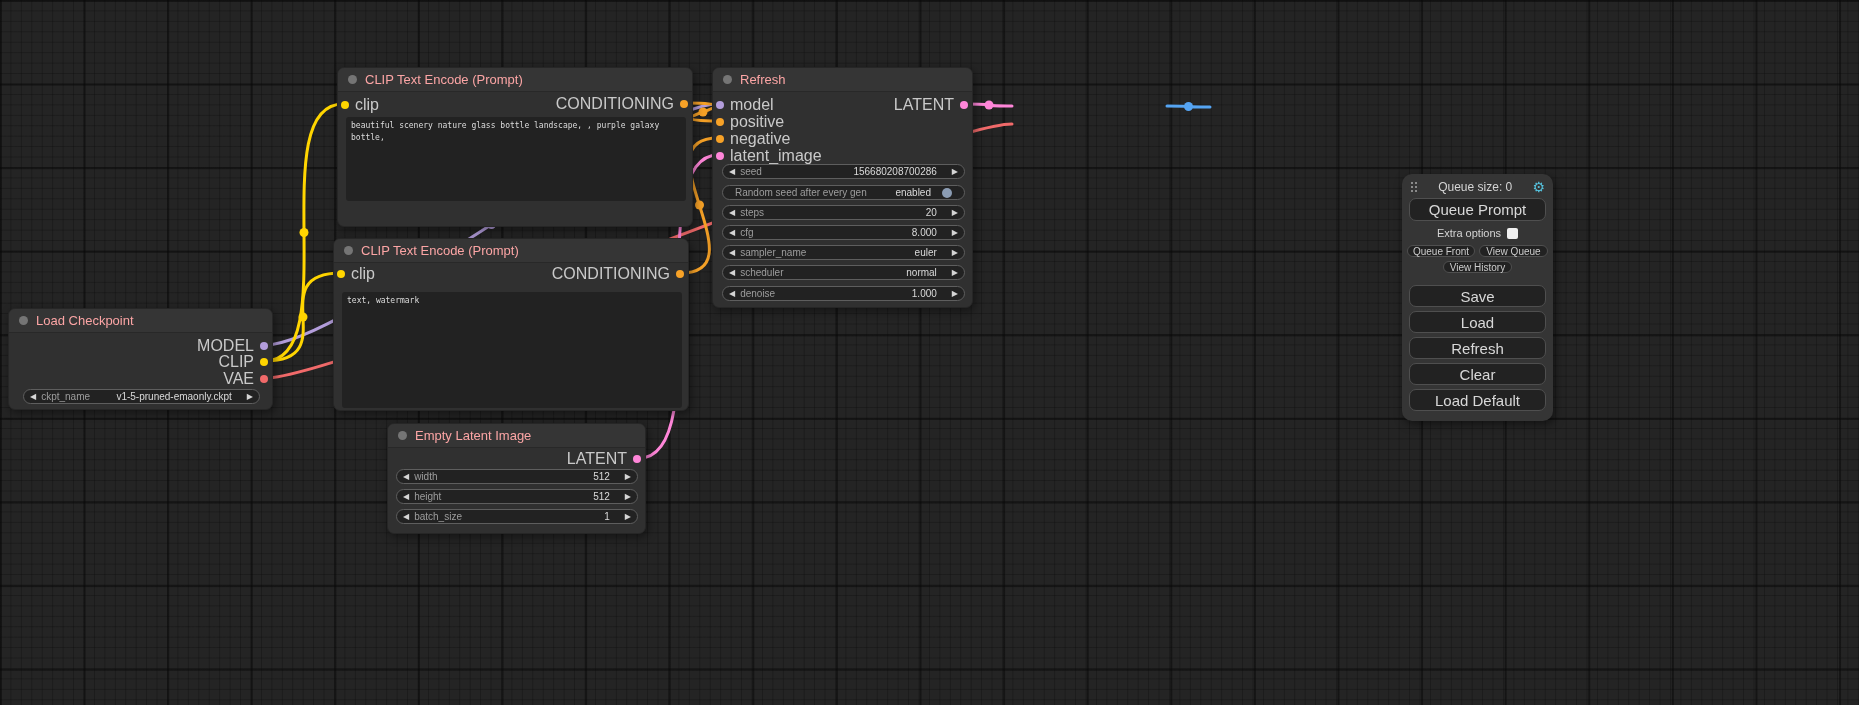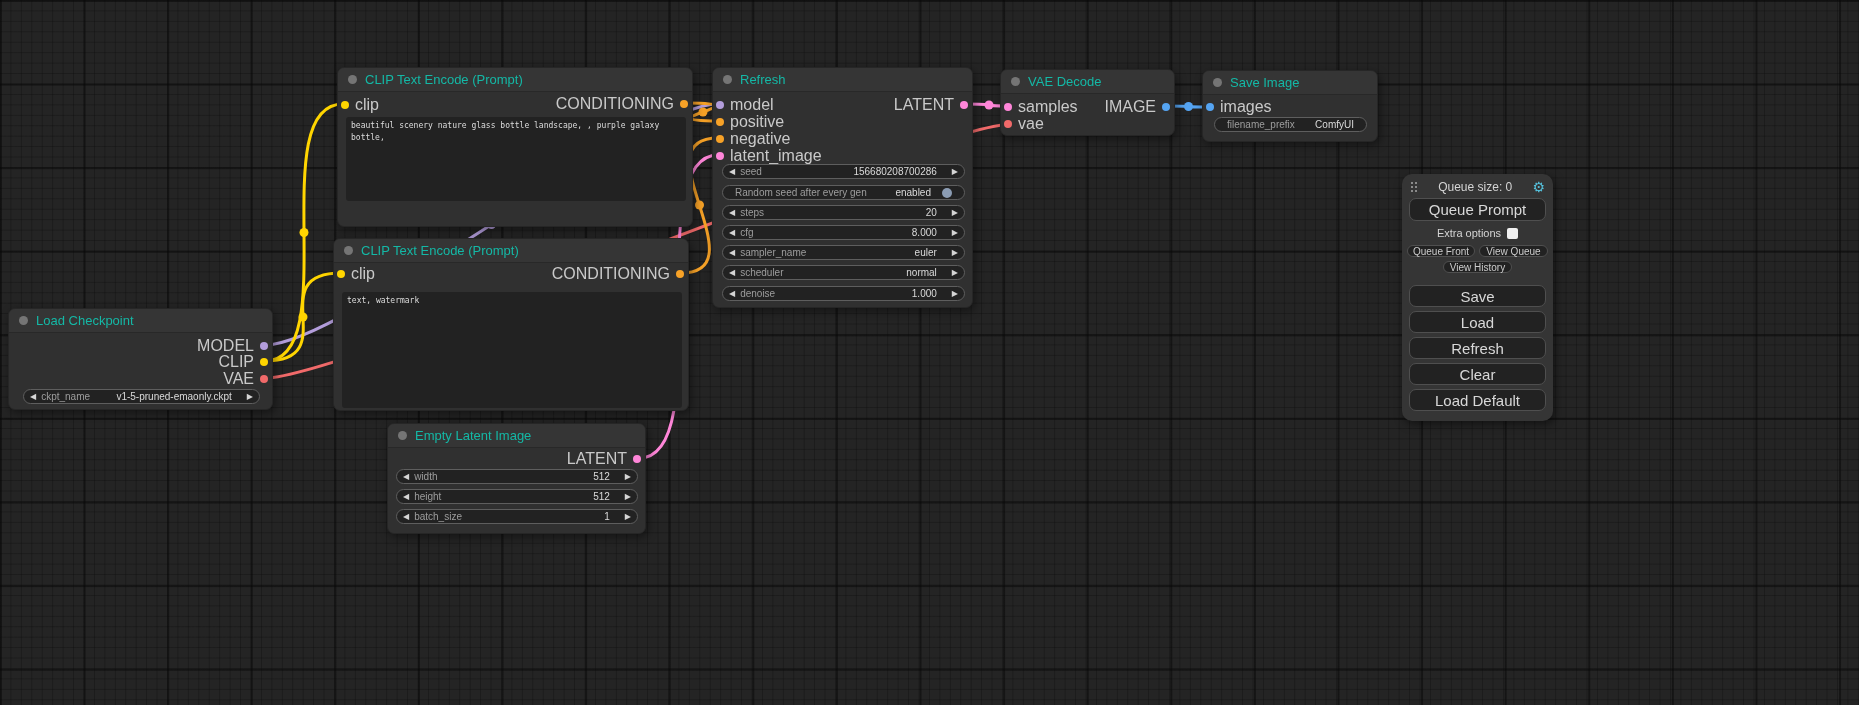--- a/index.html
+++ b/index.html
@@ -14,21 +14,21 @@
       linear-gradient(to right, rgba(12,12,12,0.35) 1px, transparent 1px),
       linear-gradient(to bottom, rgba(12,12,12,0.35) 1px, transparent 1px);
     background-size:83.6px 83.6px,83.6px 83.6px,10.45px 10.45px,10.45px 10.45px;
   }
   .links{position:absolute;left:0;top:0;}
   .links path{fill:none;stroke-width:3;stroke-linecap:round;}
   .node{position:absolute;background:#303030;border-radius:7px;
     box-shadow:2px 3px 10px rgba(0,0,0,0.45);border:1px solid #262626;}
   .ntitle{position:absolute;top:0;left:0;right:0;height:24px;background:#353535;
     border-radius:6px 6px 0 0;display:flex;align-items:center;padding-left:10px;gap:8px;
-    font-size:13px;color:#14b8a6;border-bottom:1px solid #282828;}
+    font-size:13px;color:#fca5a5;border-bottom:1px solid #282828;}
   .tdot{width:9px;height:9px;border-radius:50%;background:#757575;flex:0 0 auto;}
   .port{position:absolute;height:16px;display:flex;align-items:center;gap:6px;
     font-size:16px;color:#c9c9c9;white-space:nowrap;}
   .port.in{left:3px;}
   .port.out{right:4px;flex-direction:row-reverse;}
   .pdot{width:8px;height:8px;border-radius:50%;flex:0 0 auto;}
   .widget{position:absolute;height:15px;background:#222;border:1px solid #5e5e5e;
     border-radius:9px;display:flex;align-items:center;font-size:10px;
     padding:0 6px;gap:5px;overflow:hidden;white-space:nowrap;}
   .widget.noarrows{padding:0 12px;}
@@ -202,53 +202,21 @@
       <span class="warrow">▶</span>
     </div>
     <div class="widget" style="left:9px;top:218px;width:243px;">
       <span class="warrow">◀</span>
       <span class="wlabel">denoise</span>
       <span class="wvalue gap">1.000</span>
       <span class="warrow">▶</span>
     </div>
   </div>
 
-  <div class="node" style="left:1000px;top:69px;width:175px;height:67px;">
-    <div class="ntitle">
-      <span class="tdot"></span>
-      <span>VAE Decode</span>
-    </div>
-    <div class="port in" style="top:29px;">
-      <span class="pdot" style="background: rgb(255, 134, 217);"></span>
-      <span>samples</span>
-    </div>
-    <div class="port in" style="top:46px;">
-      <span class="pdot" style="background: rgb(241, 106, 106);"></span>
-      <span>vae</span>
-    </div>
-    <div class="port out" style="top:29px;">
-      <span class="pdot" style="background: rgb(85, 164, 242);"></span>
-      <span>IMAGE</span>
-    </div>
-  </div>
-
-  <div class="node" style="left:1202px;top:70px;width:176px;height:72px;">
-    <div class="ntitle">
-      <span class="tdot"></span>
-      <span>Save Image</span>
-    </div>
-    <div class="port in" style="top:28px;">
-      <span class="pdot" style="background: rgb(85, 164, 242);"></span>
-      <span>images</span>
-    </div>
-    <div class="widget noarrows" style="left:11px;top:46px;width:153px;">
-      <span class="wlabel">filename_prefix</span>
-      <span class="wvalue">ComfyUI</span>
-    </div>
-  </div>
+
 
   <div class="node" style="left:387px;top:423px;width:259px;height:111px;">
     <div class="ntitle">
       <span class="tdot"></span>
       <span>Empty Latent Image</span>
     </div>
     <div class="port out" style="top:27px;">
       <span class="pdot" style="background: rgb(255, 134, 217);"></span>
       <span>LATENT</span>
     </div>

